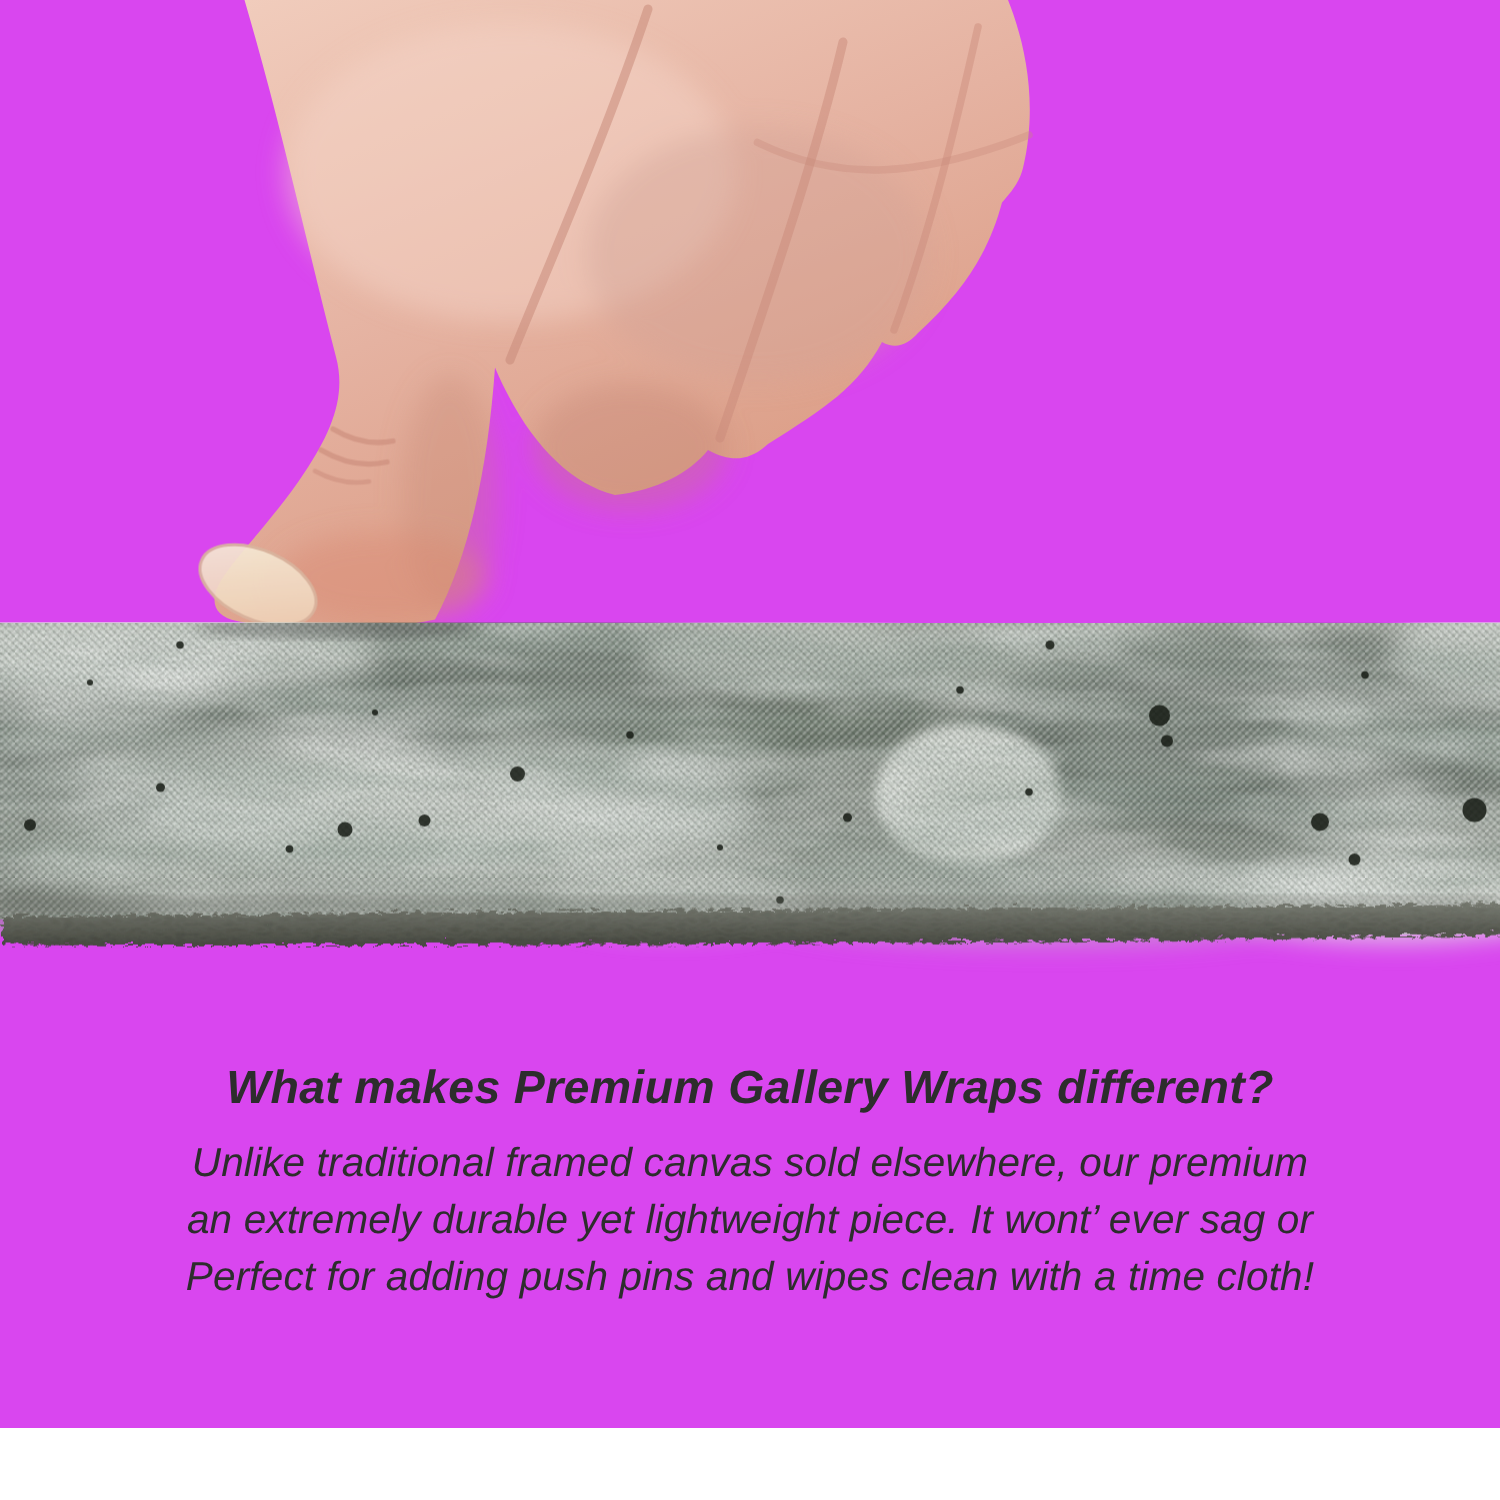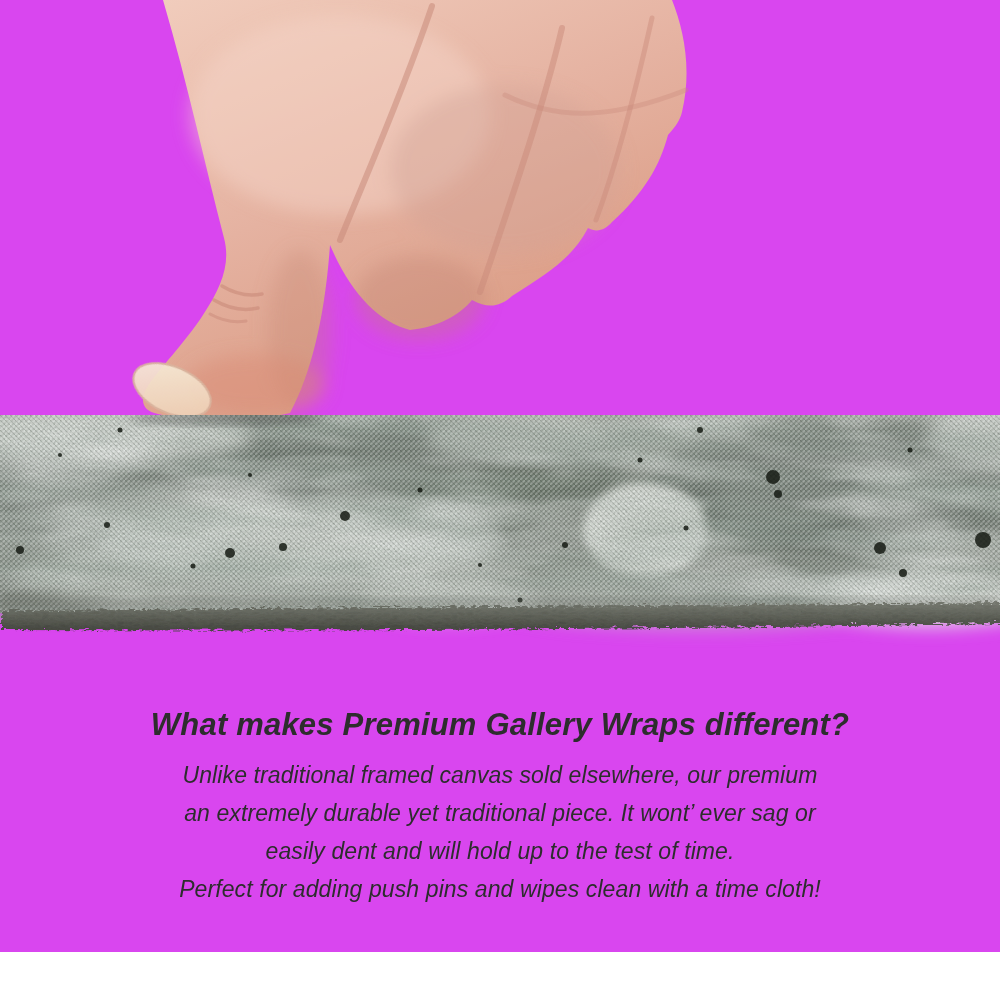--- a/index.html
+++ b/index.html
@@ -12,21 +12,21 @@
   .strip-svg{position:absolute;top:415px;left:0;}
   .copy{
     position:absolute;top:704px;left:0;width:1000px;text-align:center;
     color:#2d2d2d;font-style:italic;
   }
   .copy h1{
     margin:0 0 10px 0;font-size:31px;line-height:42px;font-weight:700;
     font-style:italic;letter-spacing:0.2px;
   }
   .copy p.line{
-    margin:0;font-size:23px;line-height:38px;font-weight:400;letter-spacing:0.1px;
+    margin:0;font-size:27px;line-height:38px;font-weight:400;letter-spacing:0.1px;
   }
 </style>
 </head>
 <body>
 
 <div id="stage">
 
   <div class="photo">
 
     <svg class="hand-svg" width="700" height="420" viewBox="0 0 700 420" aria-hidden="true">
@@ -186,18 +186,17 @@
         <rect x="0" y="182" width="1000" height="12" fill="#6b6f68" opacity="0.35"></rect>
       </g>
 
       <path filter="url(#fuzz)" fill="url(#edgeGrad)" d="M 0,194 L 1000,186 L 1000,207 Q 500,215 0,213 Z"></path>
     </svg>
   </div>
 
   <section class="copy">
     <h1>What makes Premium Gallery Wraps different?</h1>
     <p class="line">Unlike traditional framed canvas sold elsewhere, our premium</p>
-    <p class="line">an extremely durable yet traditional piece. It wont’ ever sag or</p>
-    <p class="line">easily dent and will hold up to the test of time.</p>
+    <p class="line">an extremely durable yet lightweight piece. It wont’ ever sag or</p>
     <p class="line">Perfect for adding push pins and wipes clean with a time cloth!</p>
   </section>
 
 </div>
 
 </body></html>

